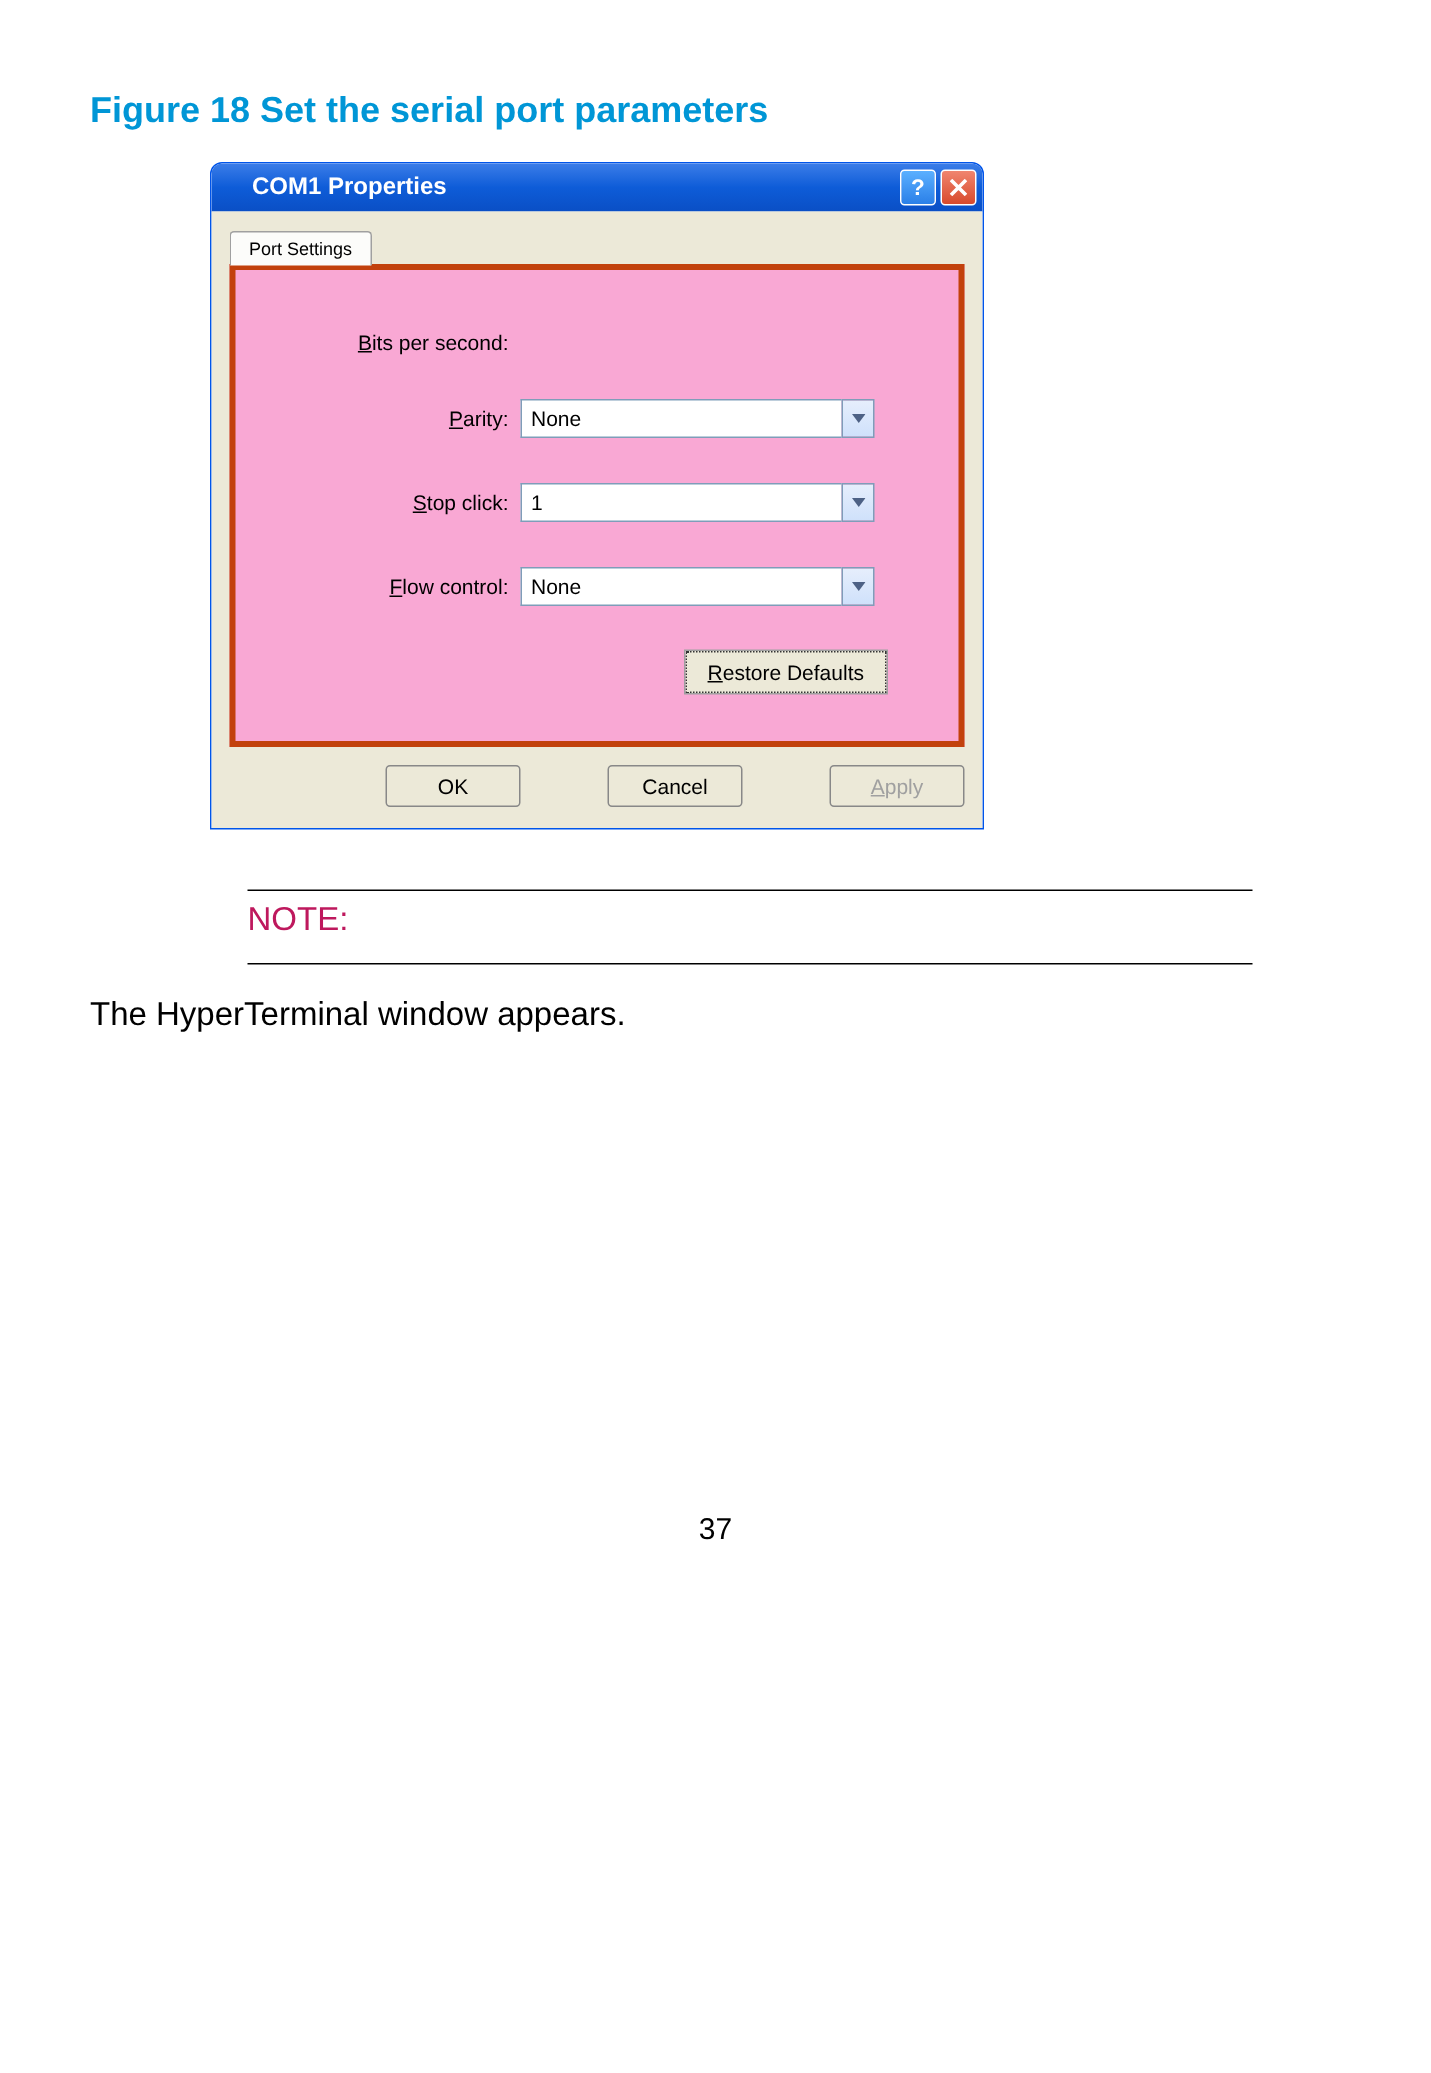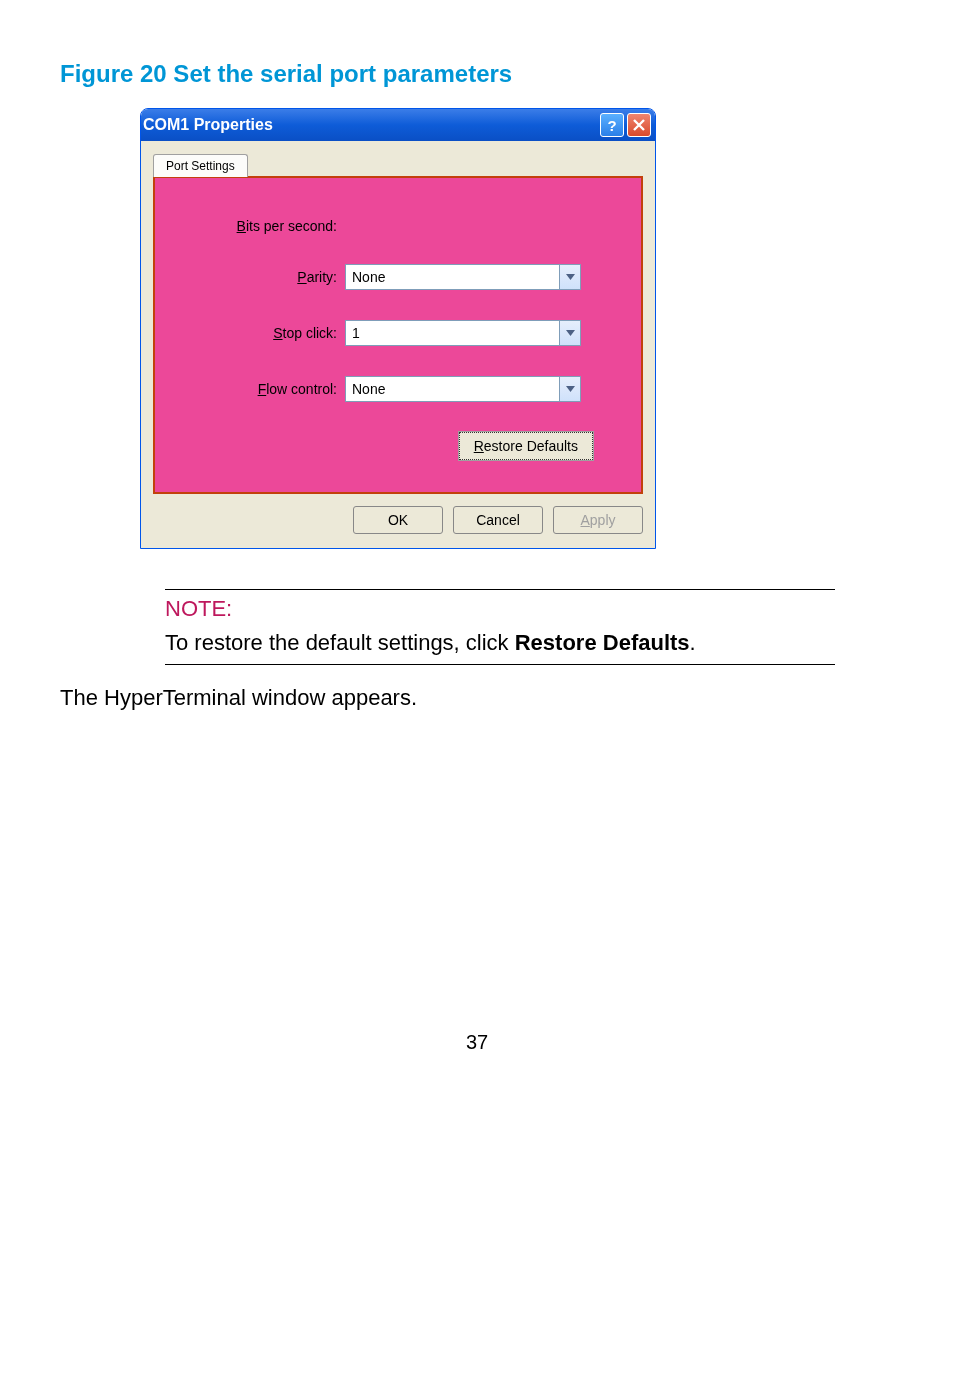--- a/index.html
+++ b/index.html
@@ -32,21 +32,21 @@
       border-top-right-radius: 8px;
       overflow: hidden;
       box-shadow: 0 0 0 0;
     }
     .titlebar {
       background: linear-gradient(to bottom, #3b7de8 0%, #0e5cd8 50%, #0a4fc5 100%);
       height: 32px;
       display: flex;
       align-items: center;
       justify-content: space-between;
-      padding: 0 4px 0 2px;
+      padding: 0 4px 0 27px;
     }
     .titlebar-text {
       color: #fff;
       font-weight: bold;
       font-family: "Trebuchet MS", Arial, sans-serif;
       font-size: 16px;
     }
     .titlebar-buttons {
       display: flex;
       gap: 3px;
@@ -85,22 +85,22 @@
       border-top-left-radius: 3px;
       border-top-right-radius: 3px;
       padding: 4px 12px;
       font-size: 12px;
       font-family: "Tahoma", Arial, sans-serif;
       position: relative;
       bottom: -1px;
       z-index: 2;
     }
     .tabpanel {
-      background: #ec4899;
-      border: 2px solid #c2410c;
+      background: #f9a8d4;
+      border: 4px solid #c2410c;
       padding: 40px 30px 22px 30px;
     }
     .form-row {
       display: flex;
       align-items: center;
       margin-bottom: 30px;
     }
     .form-label {
       width: 160px;
       text-align: right;
@@ -167,20 +167,21 @@
       width: 90px;
       height: 28px;
       border: 1px solid #888;
       background: #ece9d8;
       border-radius: 3px;
       font-size: 14px;
       font-family: "Tahoma", Arial, sans-serif;
       display: inline-flex;
       align-items: center;
       justify-content: center;
+      margin-left: 48px;
     }
     .btn.disabled {
       color: #a0a0a0;
     }
     .btn .ul {
       text-decoration: underline;
     }
     .rule-hr {
       border: none;
       border-top: 1.5px solid #000;
@@ -213,21 +214,21 @@
     .page-num {
       text-align: center;
       font-family: "Arial Narrow", Arial, sans-serif;
       font-size: 20px;
       margin-top: 320px;
     }
   </style>
 </head>
 <body>
 
-<div class="figure-title">Figure 20 Set the serial port parameters</div>
+<div class="figure-title">Figure 18 Set the serial port parameters</div>
 
 <div class="dialog-wrapper">
   <div class="dialog">
     <div class="titlebar">
       <span class="titlebar-text">COM1 Properties</span>
       <div class="titlebar-buttons">
         <div class="titlebar-btn help-btn">
           <span>?</span>
         </div>
         <div class="titlebar-btn close-btn">
@@ -297,20 +298,17 @@
             <span>pply</span>
           </div>
       </div>
     </div>
   </div>
 </div>
 
 <hr class="rule-hr">
 <div class="note-block">
   <div class="note-label">NOTE:</div>
-  <div class="note-text">
-    <span>To restore the default settings, click </span><b>Restore Defaults</b><span>.</span>
-  </div>
 </div>
 
 <div class="body-text">The HyperTerminal window appears.</div>
 
 <div class="page-num">37</div>
 
 </body></html>

